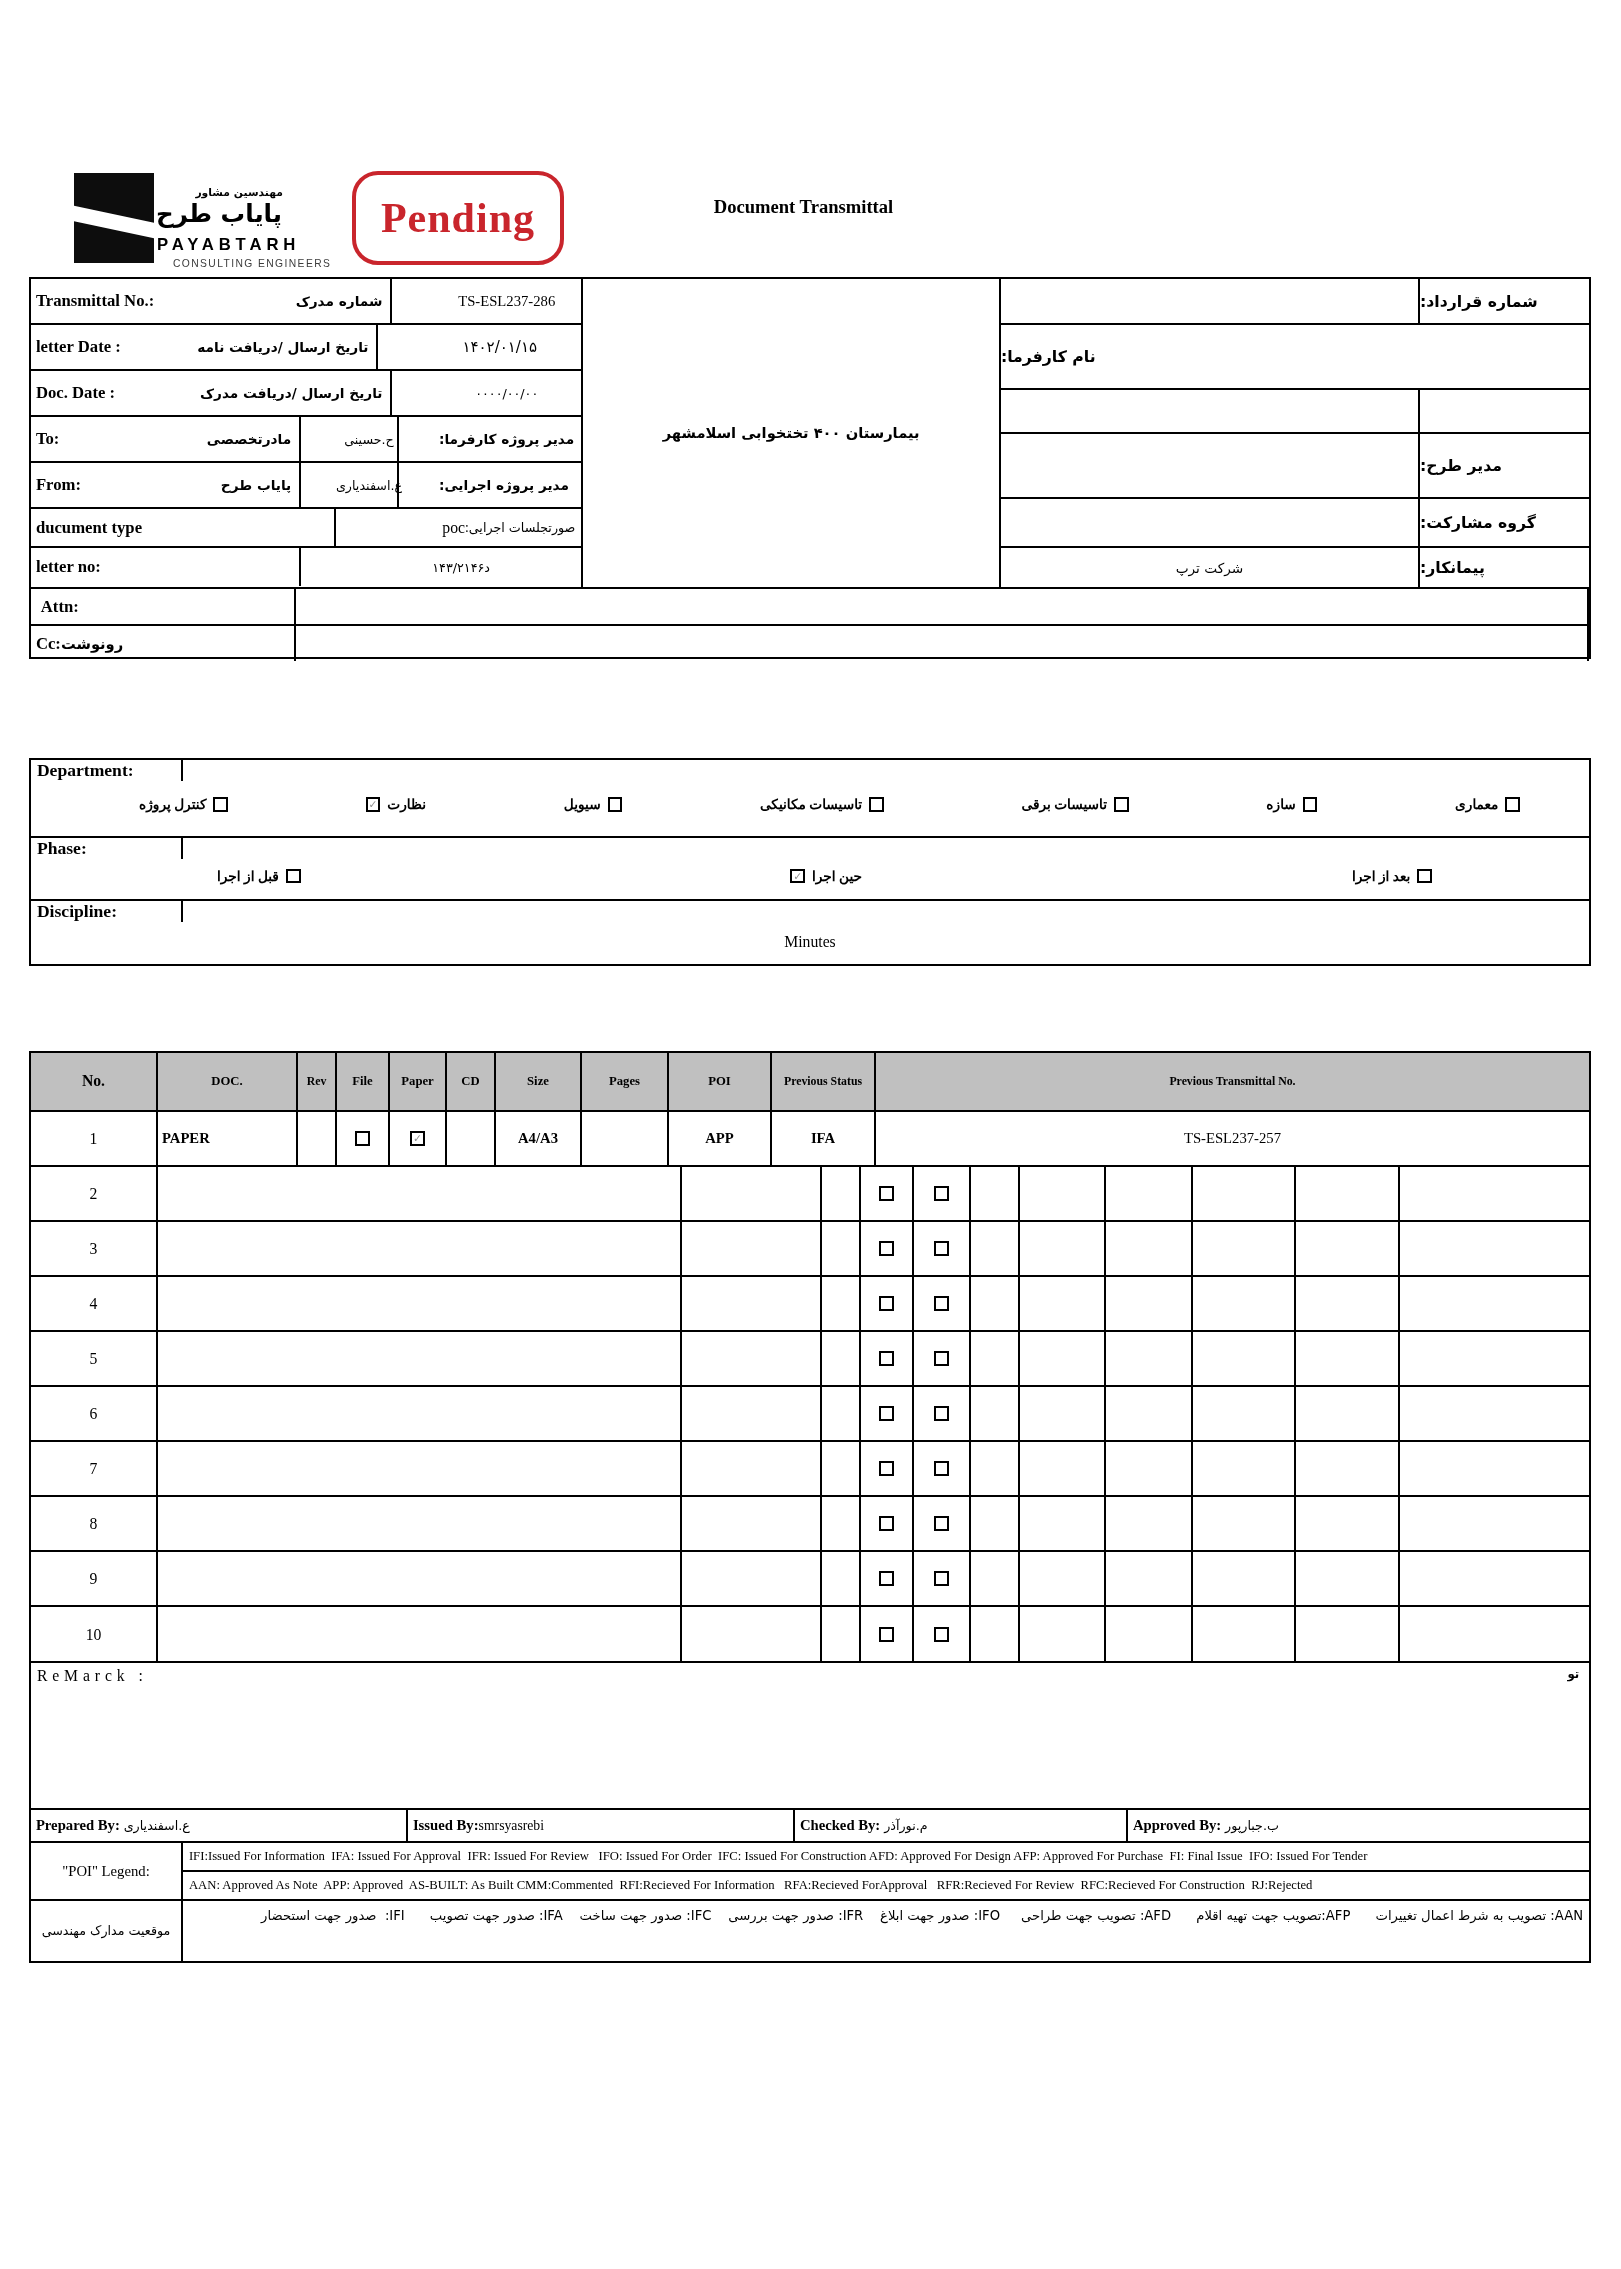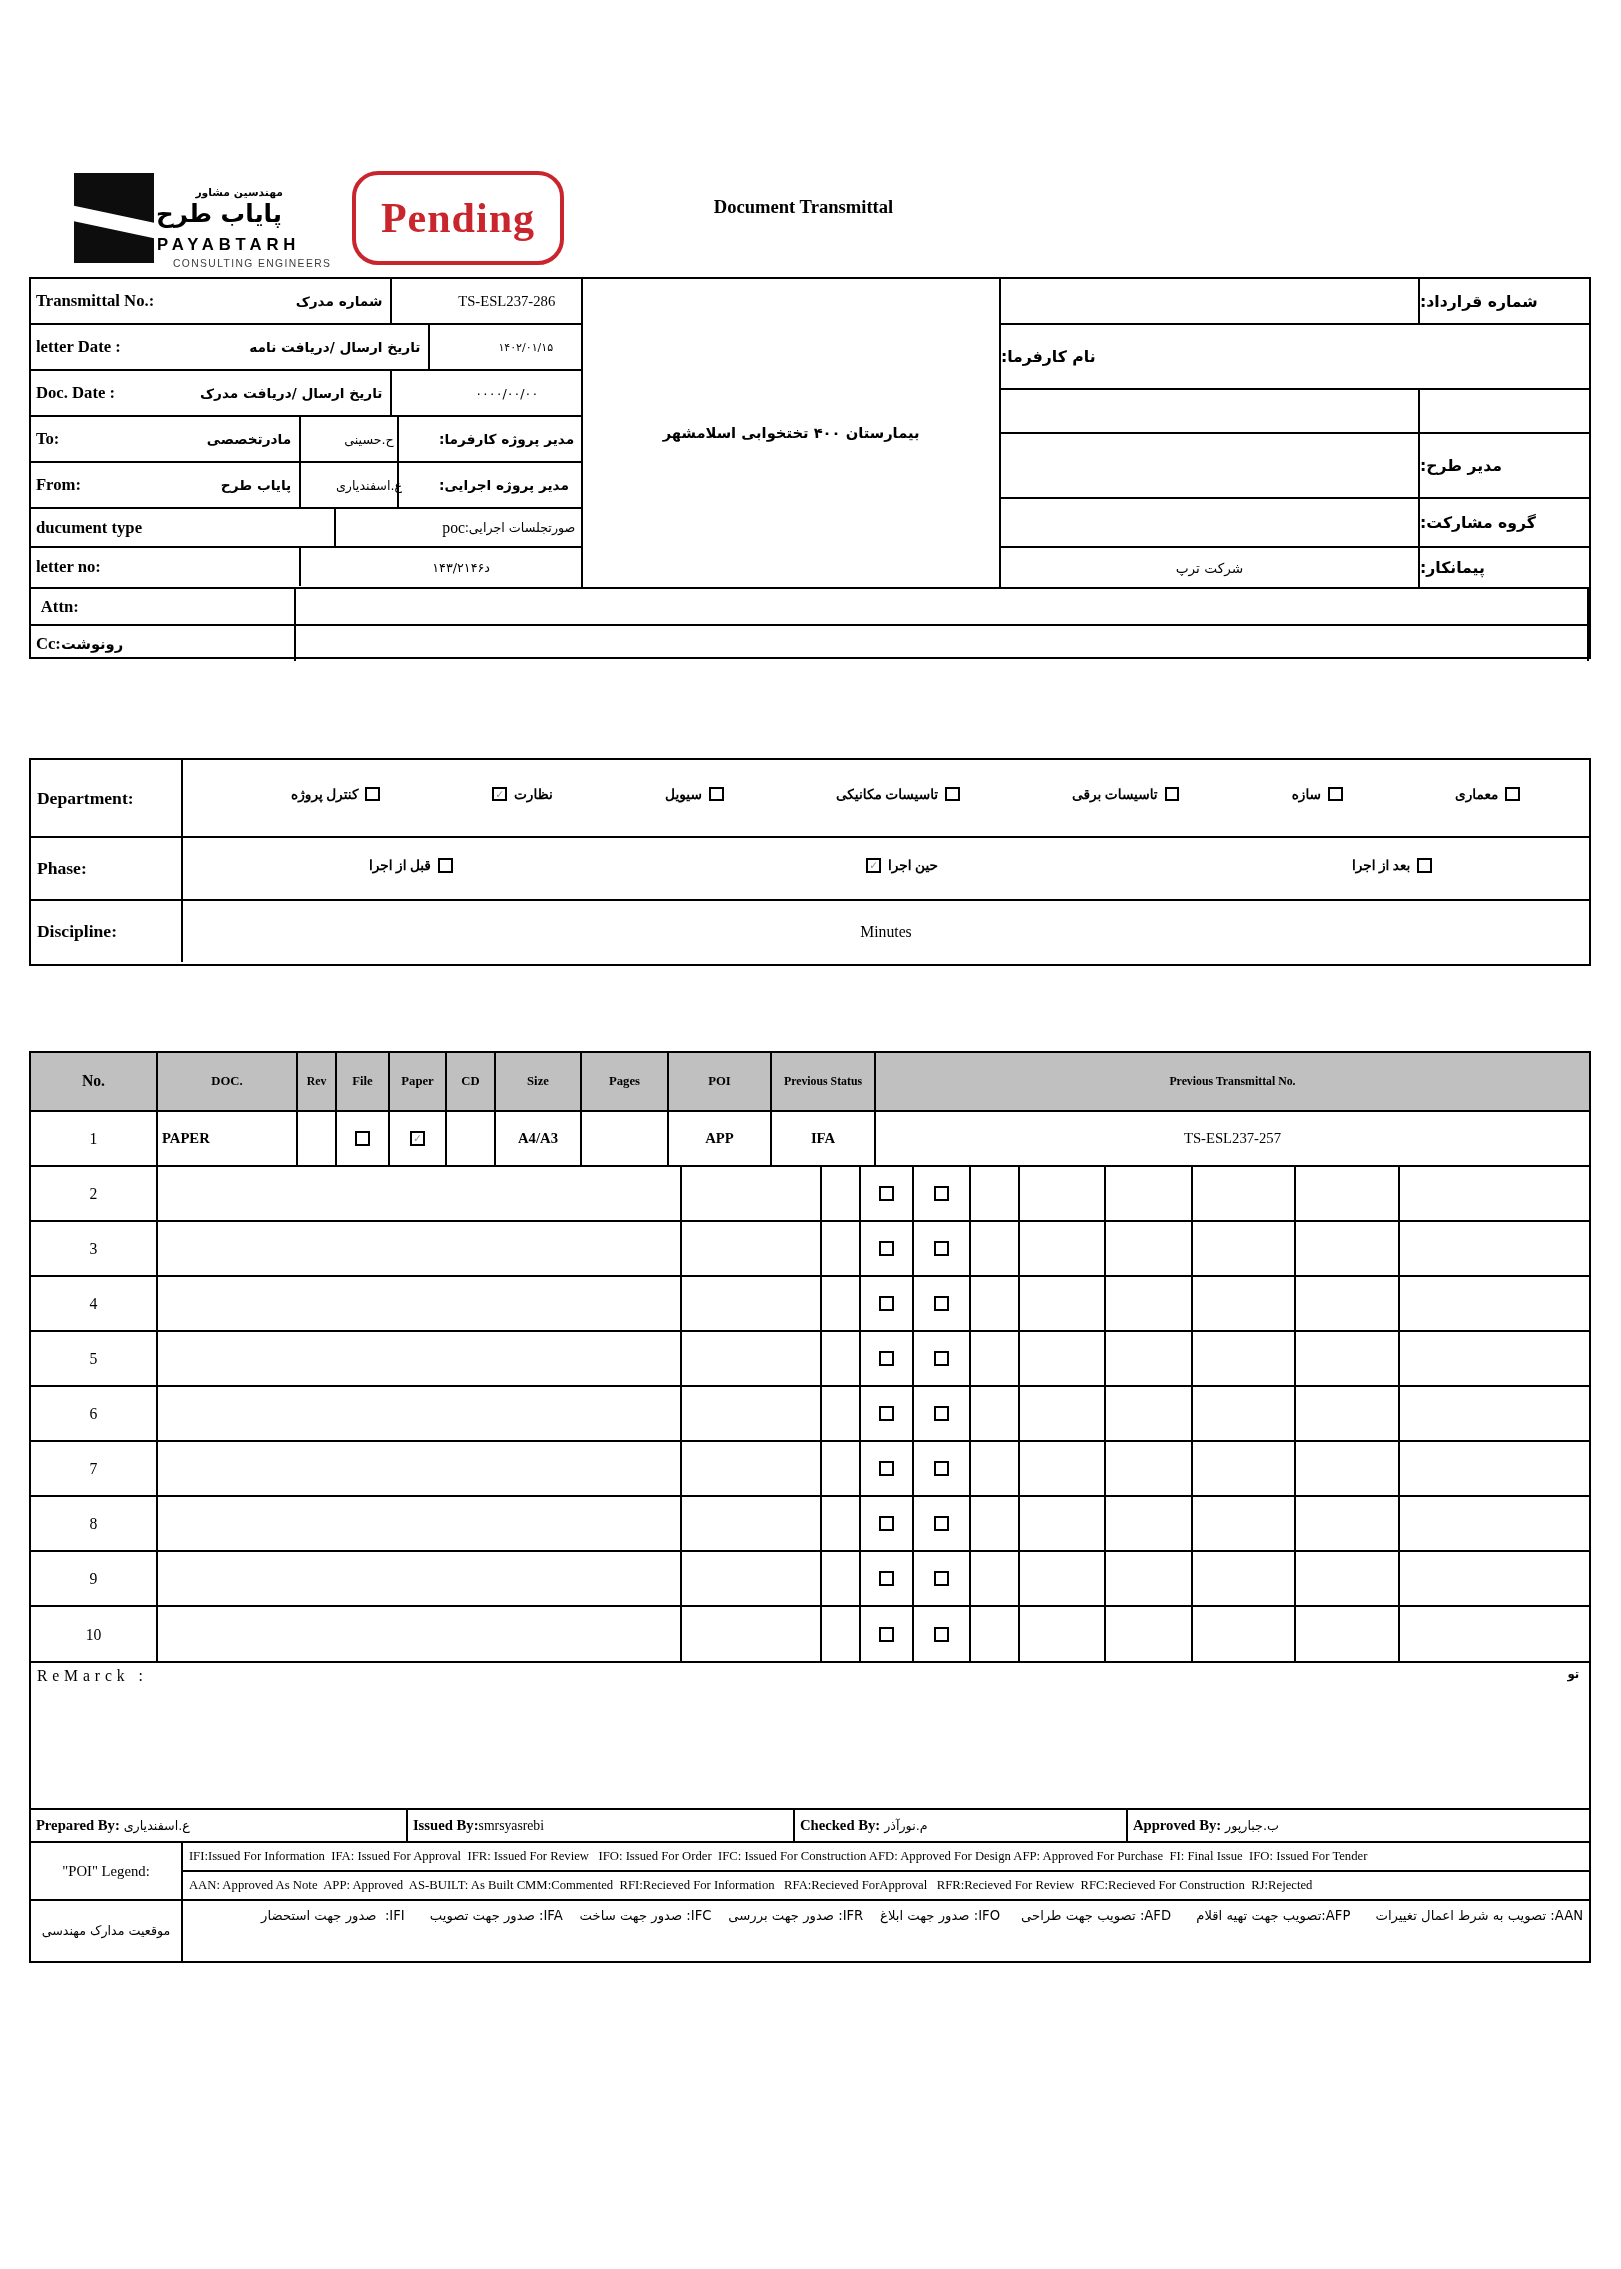--- a/index.html
+++ b/index.html
@@ -37,21 +37,21 @@
   .rrow{display:flex;border-bottom:2px solid #000;box-sizing:border-box;}
   .rrow:last-child{border-bottom:none;}
   .rvalue{flex:1;border-right:2px solid #000;display:flex;align-items:center;justify-content:center;font-size:13.7px;box-sizing:border-box;}
   .rlabel{width:169px;display:flex;align-items:center;justify-content:flex-end;padding-right:4.9px;font-weight:bold;font-size:15.7px;box-sizing:border-box;}
   .span-row{display:flex;height:37px;border-top:2px solid #000;box-sizing:border-box;}
   .span-row .lcell{width:265px;border-right:2px solid #000;padding-left:4.9px;}
   .cc-fa{font-weight:bold;font-size:14.7px;}
 
   
   .classify{left:29px;top:758px;width:1562px;height:208px;}
-  .crow{display:flex;box-sizing:border-box;border-bottom:2.9px solid #000;}
+  .crow{display:flex;box-sizing:border-box;border-bottom:2.9px solid #000;flex-direction:column;}
   .crow:last-child{border-bottom:none;}
   .crow-label{width:152px;border-right:2.9px solid #000;display:flex;align-items:center;padding-left:5.9px;font-weight:bold;font-size:17.6px;box-sizing:border-box;}
   .crow-content{flex:1;display:flex;align-items:center;box-sizing:border-box;}
   .dept-content{justify-content:space-between;padding:0 69px 7.8px 108px;}
   .phase-content{justify-content:space-between;padding:0 157px 5.9px 186px;}
   .chk-item{display:flex;align-items:center;gap:6.9px;}
   .chk-item.box-left{flex-direction:row-reverse;}
   .chk-label{font-weight:bold;font-size:13.7px;white-space:nowrap;font-family:Liberation Serif, serif;}
   .cb{width:14.7px;height:14.7px;border:2px solid #000;background:#fff;display:inline-flex;align-items:center;justify-content:center;box-sizing:border-box;flex:none;}
   .cb.checked::after{content:"✓";font:10.8px "DejaVu Sans",sans-serif;color:#8f8f8f;}
@@ -138,21 +138,21 @@
             <span class="lab-en">Transmittal No.:</span>
             <span class="lab-fa fa" dir="rtl">شماره مدرک</span>
           </div>
           <div class="lcell vcell" style="width:191px;" dir="ltr">TS-ESL237-286</div>
         </div>
         <div class="lrow" style="height:46px;">
           <div class="lcell" style="flex:1;justify-content:space-between;">
             <span class="lab-en">letter Date  :</span>
             <span class="lab-fa fa" dir="rtl">تاریخ ارسال  /دریافت نامه</span>
           </div>
-          <div class="lcell vcell fa" style="width:153px;font-size:11px;" dir="ltr">۱۴۰۲/۰۱/۱۵</div>
+          <div class="lcell vcell fa" style="width:205px;font-size:15px;" dir="ltr">۱۴۰۲/۰۱/۱۵</div>
         </div>
         <div class="lrow" style="height:46px;">
           <div class="lcell" style="flex:1;justify-content:space-between;">
             <span class="lab-en">Doc. Date   :</span>
             <span class="lab-fa fa" dir="rtl">تاریخ ارسال /دریافت مدرک</span>
           </div>
           <div class="lcell vcell fa" style="width:191px;font-size:12.7px;" dir="ltr">۰۰۰۰/۰۰/۰۰</div>
         </div>
         <div class="lrow" style="height:46px;">
           <div class="lcell" style="width:268px;justify-content:space-between;">

